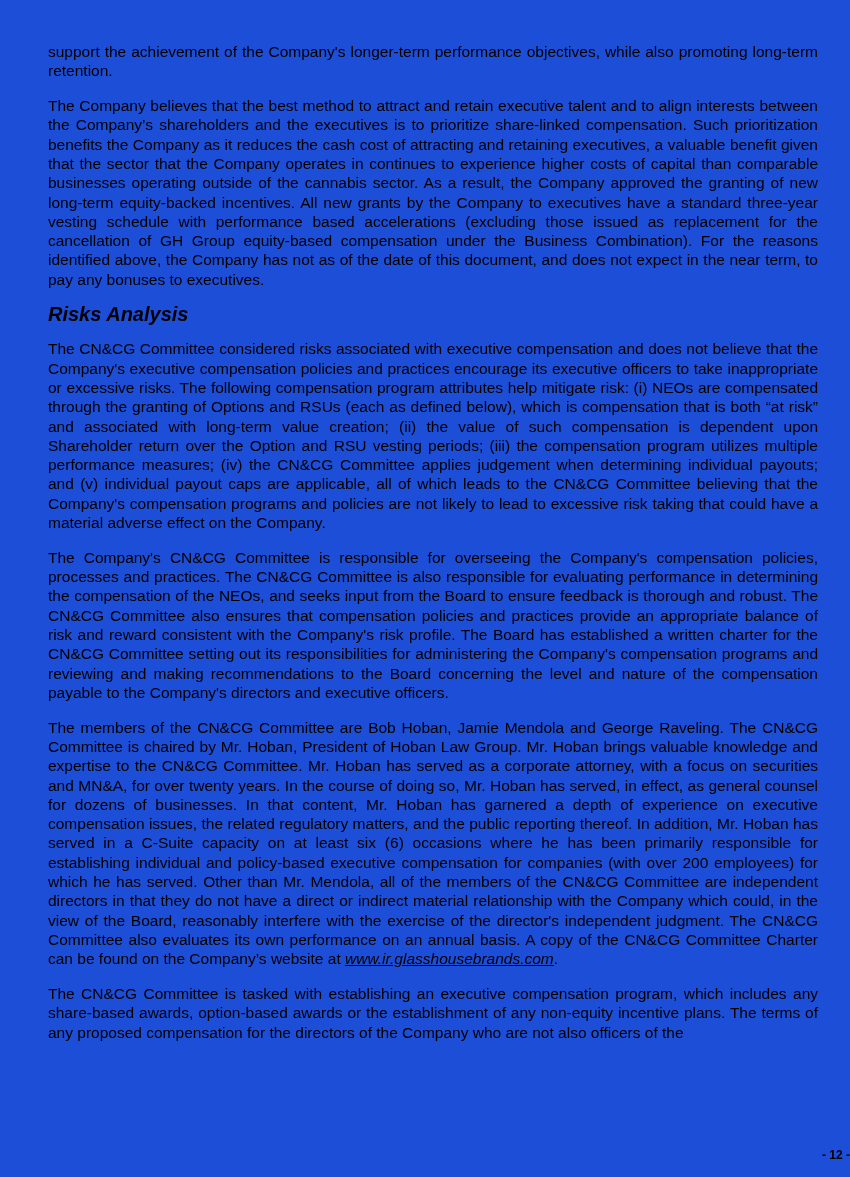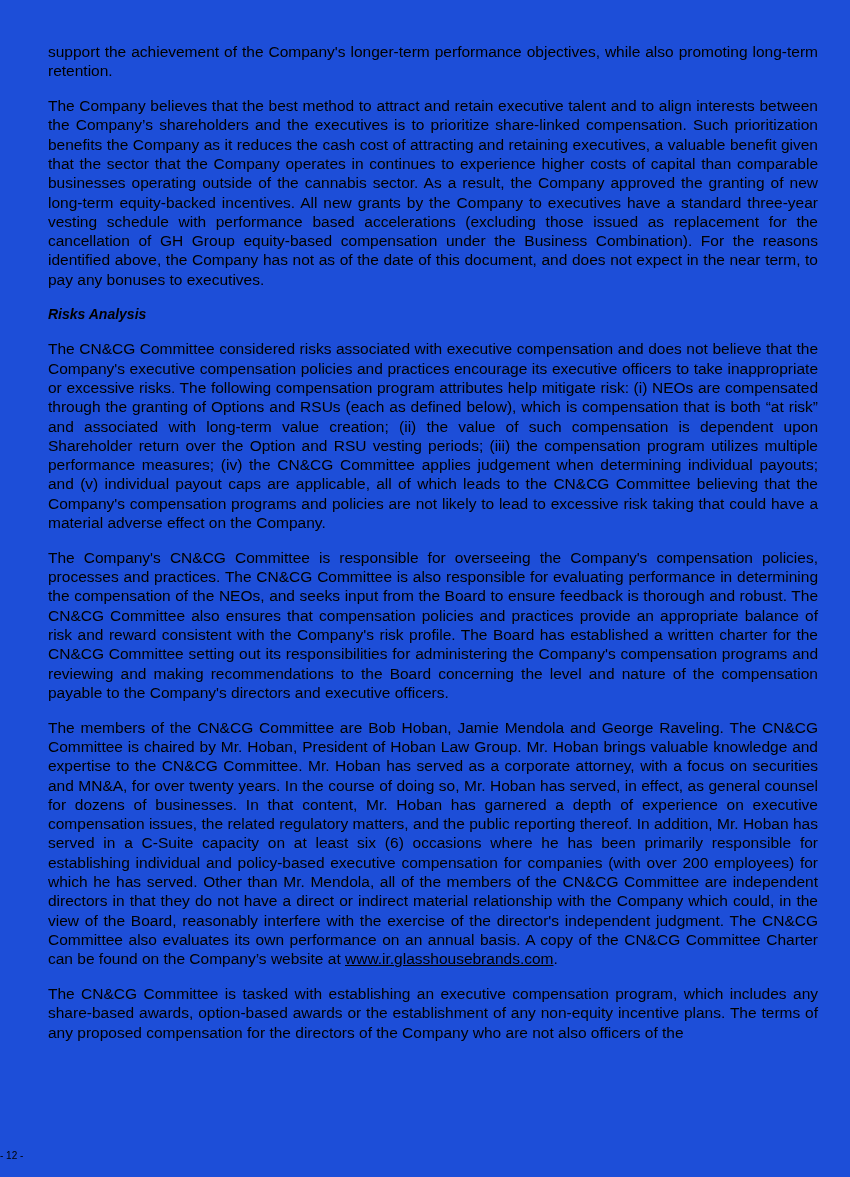--- a/index.html
+++ b/index.html
@@ -19,37 +19,39 @@
     top: 42px;
     width: 770px;
     font-size: 15.5px;
     line-height: 19.3px;
   }
   .para {
     text-align: justify;
     margin: 0 0 15.5px 0;
   }
   .heading {
-    font-size: 14px;
+    font-size: 20px;
     font-weight: bold;
     font-style: italic;
     margin: 0 0 15.5px 0;
   }
   .doc-link {
+    font-style: italic;
     text-decoration: underline;
     color: #000000;
   }
   .footer {
     position: absolute;
     left: 0;
     top: 1146px;
     width: 100%;
-    text-align: left;
-    font-size: 10px;
+    text-align: right;
+    font-size: 12px;
     line-height: 19.3px;
+    font-weight: bold;
   }
 </style>
 </head>
 <body>
 
 <div class="page">
   <div class="content">
 
     <p class="para">support the achievement of the Company's longer-term performance objectives, while also promoting long-term retention.</p>
 

